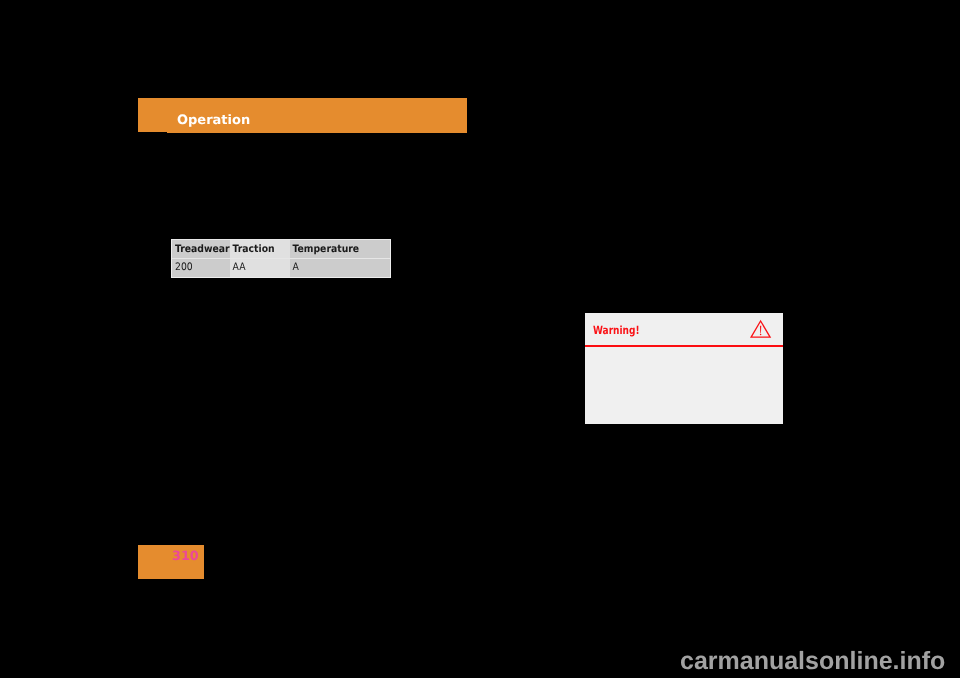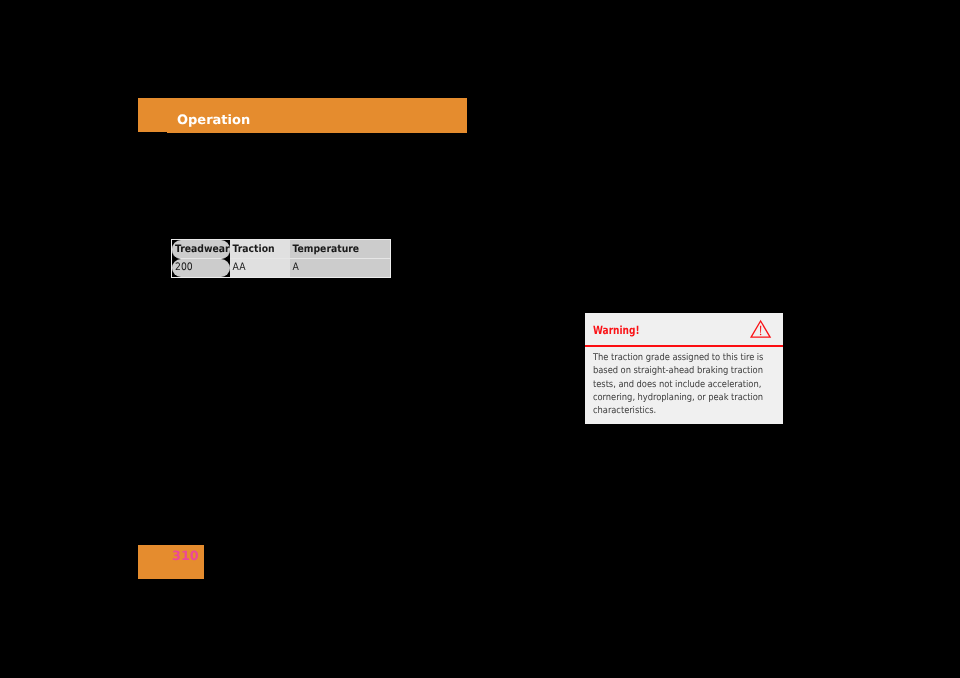--- a/index.html
+++ b/index.html
@@ -58,21 +58,21 @@
     border-top-color: #E8E8E8;
   }
   .spec-table td {
     padding: 0;
     vertical-align: top;
     font-size: 10.3px;
     font-stretch: condensed;
     color: #1A1A1A;
     background: #CCCCCC;
   }
-  .spec-table td.c1 { width: 53px; border-radius: 9px; }
+  .spec-table td.c1 { width: 53px; }
   .spec-table td.c2 { width: 60px; background: #E0E0E0; }
   .spec-table td.c3 { width: 100px; }
   .spec-table thead td { font-weight: bold; height: 18px; border-bottom: 1px solid #E6E6E6; }
   .spec-table tbody td { height: 18px; }
   .spec-table thead td > span { display: block; padding: 4px 0 0 3px; line-height: 10px; }
   .spec-table tbody td > span { display: block; padding: 3px 9px 0 3px; line-height: 10px; }
 
   
   .warn {
     position: absolute;
@@ -190,26 +190,20 @@
       <div class="title">Warning!</div>
       <span class="tri">
         <svg width="26" height="22" viewBox="0 0 26 22" aria-hidden="true">
           <path d="M12.6 3.0 L22.1 19.1 L3.1 19.1 Z" fill="none" stroke="#FA1216" stroke-width="1.3" stroke-linejoin="miter"></path>
           <path d="M11.95 7.7 L13.25 7.7 L12.9 15.3 L12.3 15.3 Z" fill="#FA1216"></path>
           <circle cx="12.6" cy="16.5" r="0.75" fill="#FA1216"></circle>
         </svg>
       </span>
     </div>
     <div class="rule"></div>
-    <div class="body">
-      <p>The traction grade assigned to this tire is</p>
-      <p>based on straight-ahead braking traction</p>
-      <p>tests, and does not include acceleration,</p>
-      <p>cornering, hydroplaning, or peak traction</p>
-      <p>characteristics.</p>
-    </div>
   </div>
 
   <div class="pagenum"></div>
   <div class="pagenum-label">310</div>
 
+  <div class="watermark">carmanualsonline.info</div>
 
 </div>
 
 </body></html>

